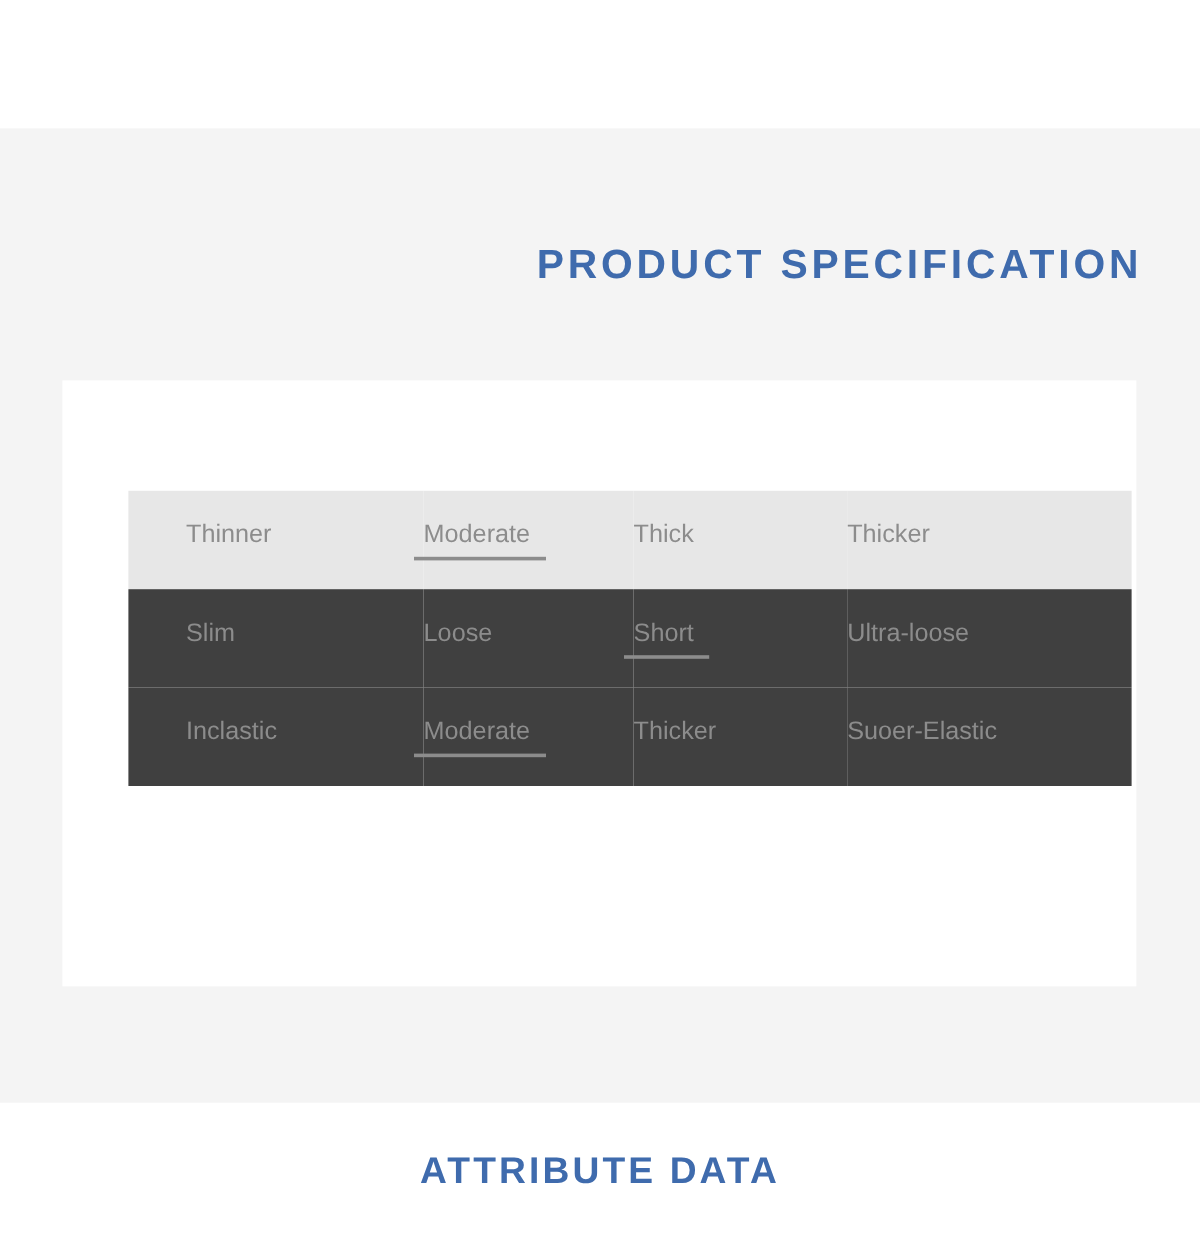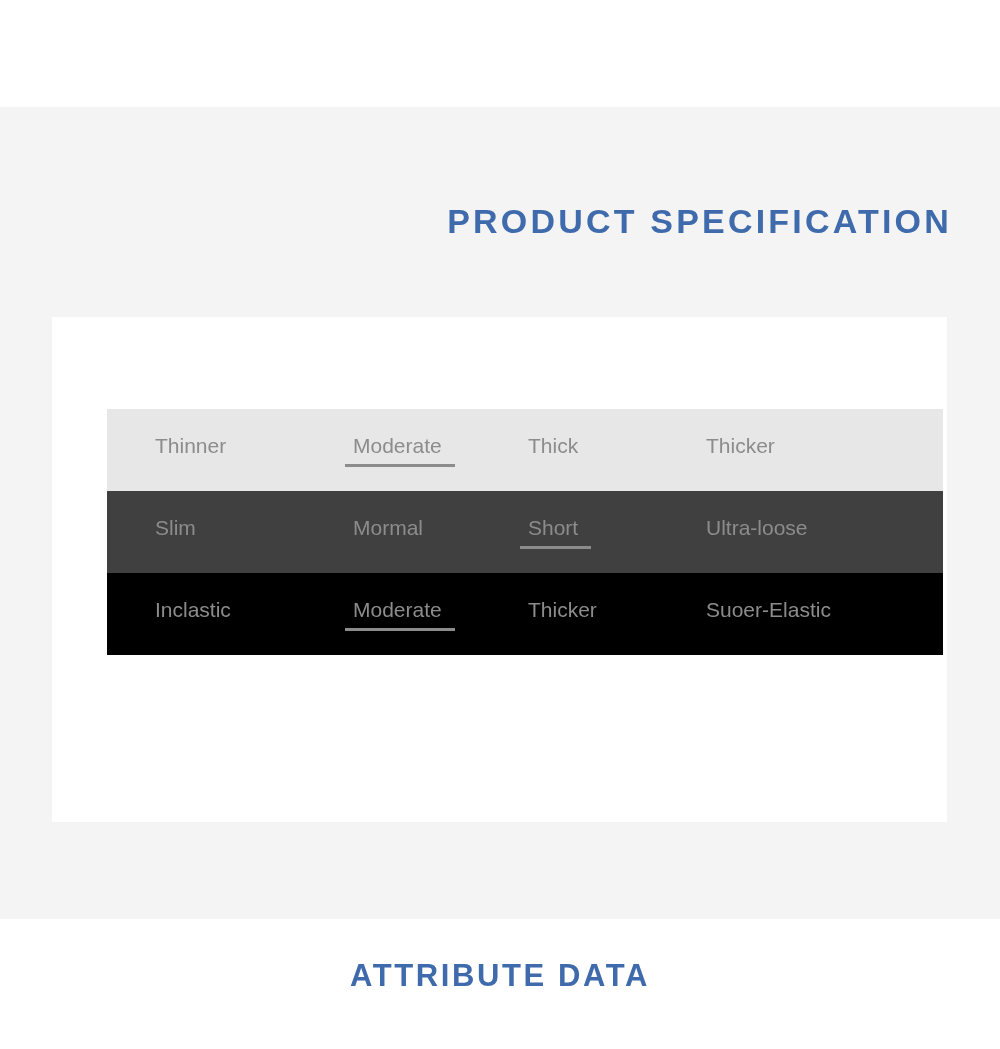--- a/index.html
+++ b/index.html
@@ -76,21 +76,21 @@
     table-layout: fixed;
   }
 
   .spec-table tr {
     height: 82px;
   }
 
   .spec-table tr.row-0 { background: #e7e7e7; }
   .spec-table tr.row-1 { background: #404040; }
   .spec-table tr.row-2 { background: #dadada; }
-  .spec-table tr.row-3 { background: #000000; }
+  .spec-table tr.row-3 { background: #404040; }
 
   .spec-table td {
     padding: 0;
     vertical-align: middle;
     font-size: 21px;
     color: #8c8c8c;
     font-weight: normal;
     white-space: nowrap;
   }
 
@@ -144,21 +144,21 @@
     <table class="spec-table">
       <tbody>
         <tr class="row-0">
           <td class="c0"><span class="cell-inner">Thinner</span></td>
           <td class="c1"><span class="cell-inner selected">Moderate</span></td>
           <td class="c2"><span class="cell-inner">Thick</span></td>
           <td class="c3"><span class="cell-inner">Thicker</span></td>
         </tr>
         <tr class="row-1">
           <td class="c0"><span class="cell-inner">Slim</span></td>
-          <td class="c1"><span class="cell-inner">Mormal</span></td>
+          <td class="c1"><span class="cell-inner">Loose</span></td>
           <td class="c2"><span class="cell-inner selected">Short</span></td>
           <td class="c3"><span class="cell-inner">Ultra-loose</span></td>
         </tr>
         <tr class="row-3">
           <td class="c0"><span class="cell-inner">Inclastic</span></td>
           <td class="c1"><span class="cell-inner selected">Moderate</span></td>
           <td class="c2"><span class="cell-inner">Thicker</span></td>
           <td class="c3"><span class="cell-inner">Suoer-Elastic</span></td>
         </tr>
       </tbody>

